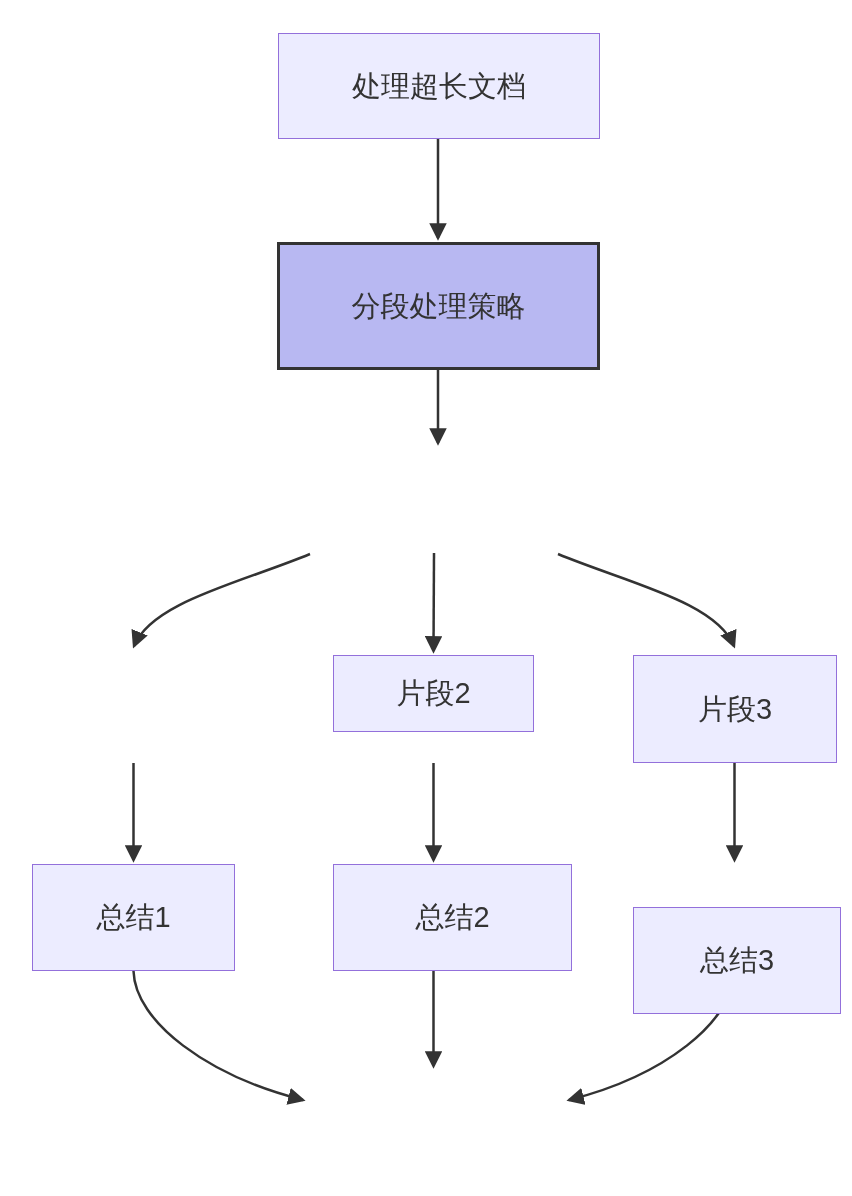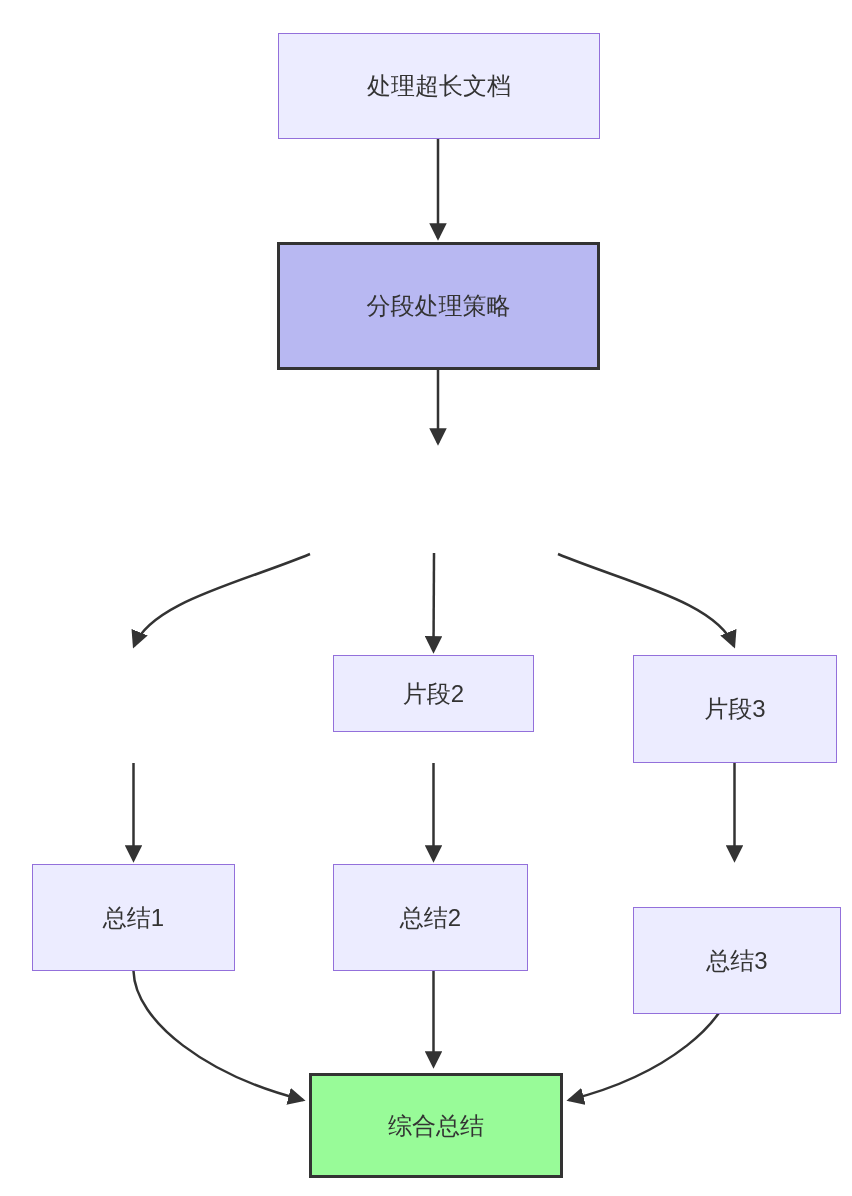--- a/index.html
+++ b/index.html
@@ -22,21 +22,21 @@
     overflow:hidden;
   }
   .edges{position:absolute;left:0;top:0;width:852px;height:1196px;}
   .edges path{fill:none;stroke:var(--edge);stroke-width:2.5px;}
   .node{
     position:absolute;
     display:flex;align-items:center;justify-content:center;
     background:var(--node-fill);
     border:1.6px solid var(--node-border);
     color:var(--text);
-    font-size:24px;
+    font-size:29px;
     line-height:1;
     text-align:center;
     white-space:nowrap;
   }
   .node--emphasis{
     background:var(--emphasis-fill);
     border:3.5px solid var(--strong-border);
   }
   .node--success{
     background:var(--success-fill);
@@ -82,25 +82,22 @@
   </div>
 
   <div class="node" style="left:633px;top:655px;width:204px;height:108px">
     <span>片段3</span>
   </div>
 
   <div class="node" style="left:32px;top:864px;width:203px;height:107px">
     <span>总结1</span>
   </div>
 
-  <div class="node" style="left:333px;top:864px;width:195px;height:107px">
+  <div class="node" style="left:333px;top:864px;width:239px;height:107px">
     <span>总结2</span>
   </div>
 
   <div class="node" style="left:633px;top:907px;width:208px;height:107px">
     <span>总结3</span>
   </div>
 
-  <div class="node node--success" style="left:309px;top:1073px;width:254px;height:105px">
-    <span>综合总结</span>
-  </div>
 
 </div>
 
 </body></html>

